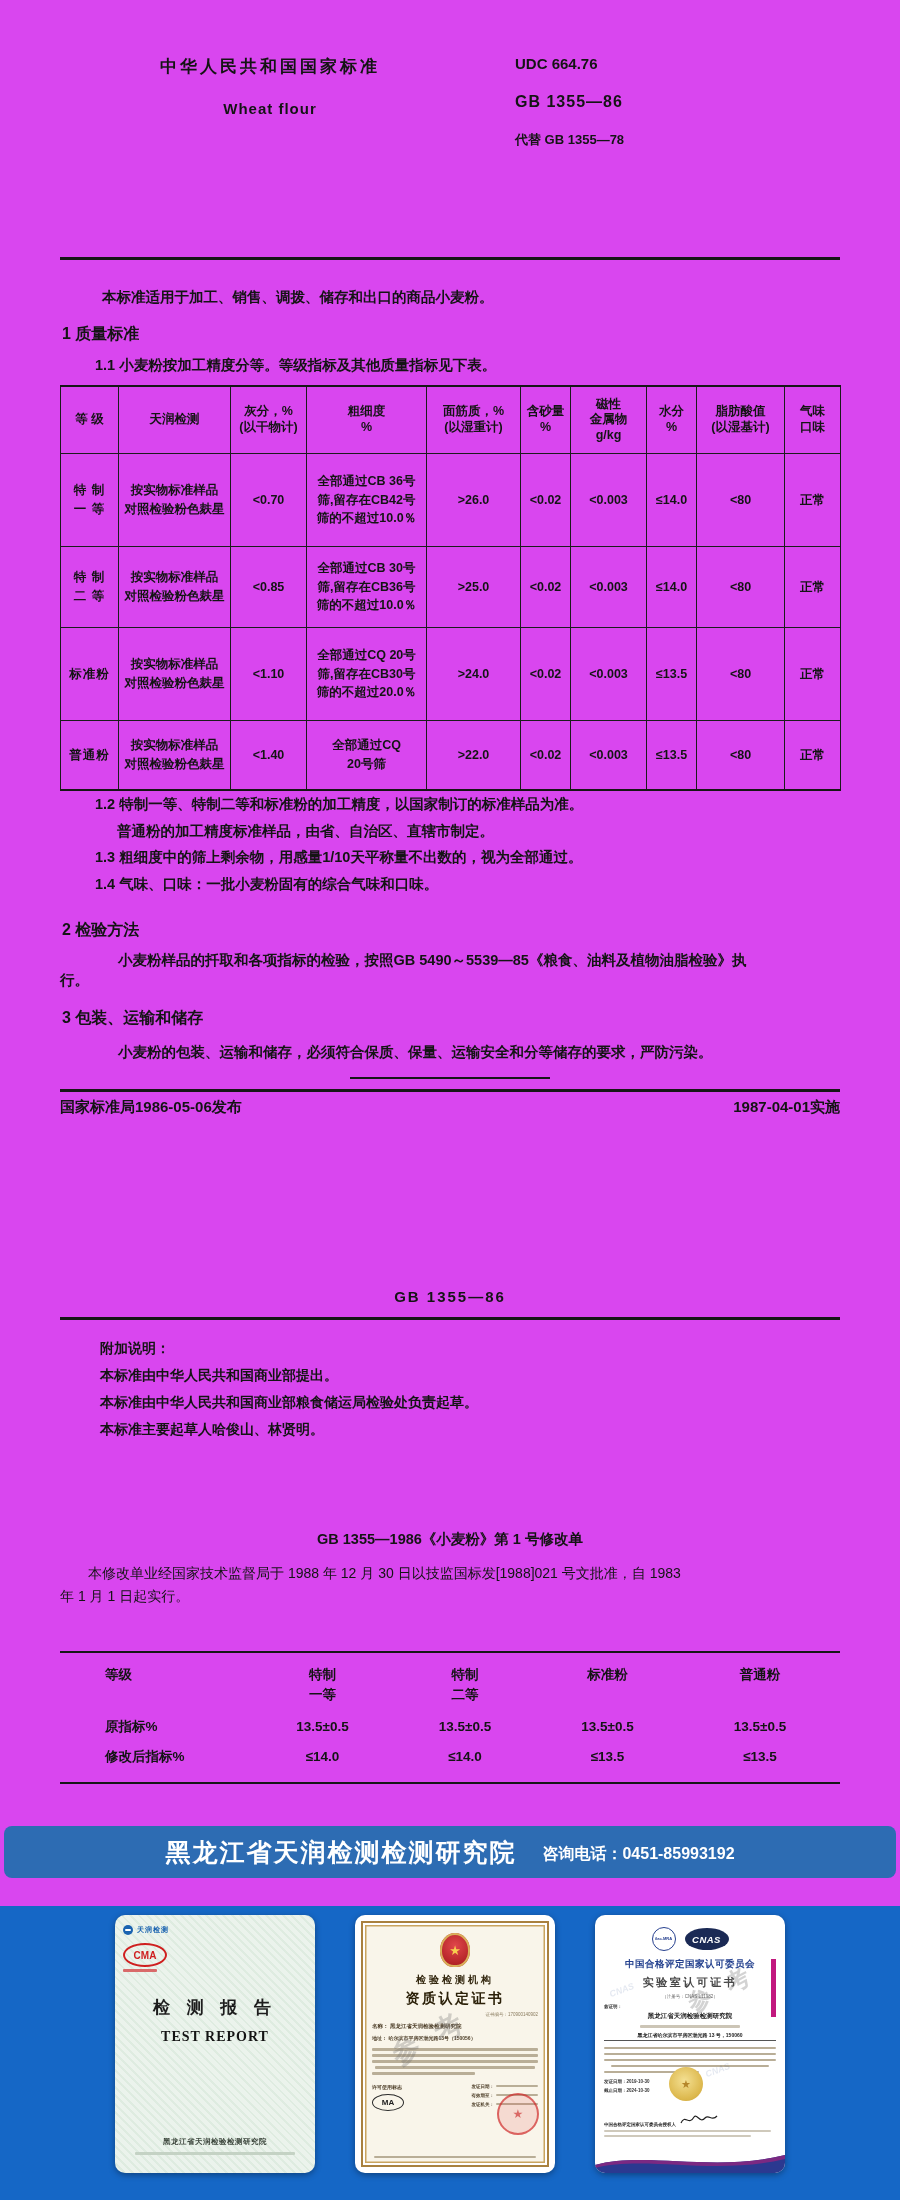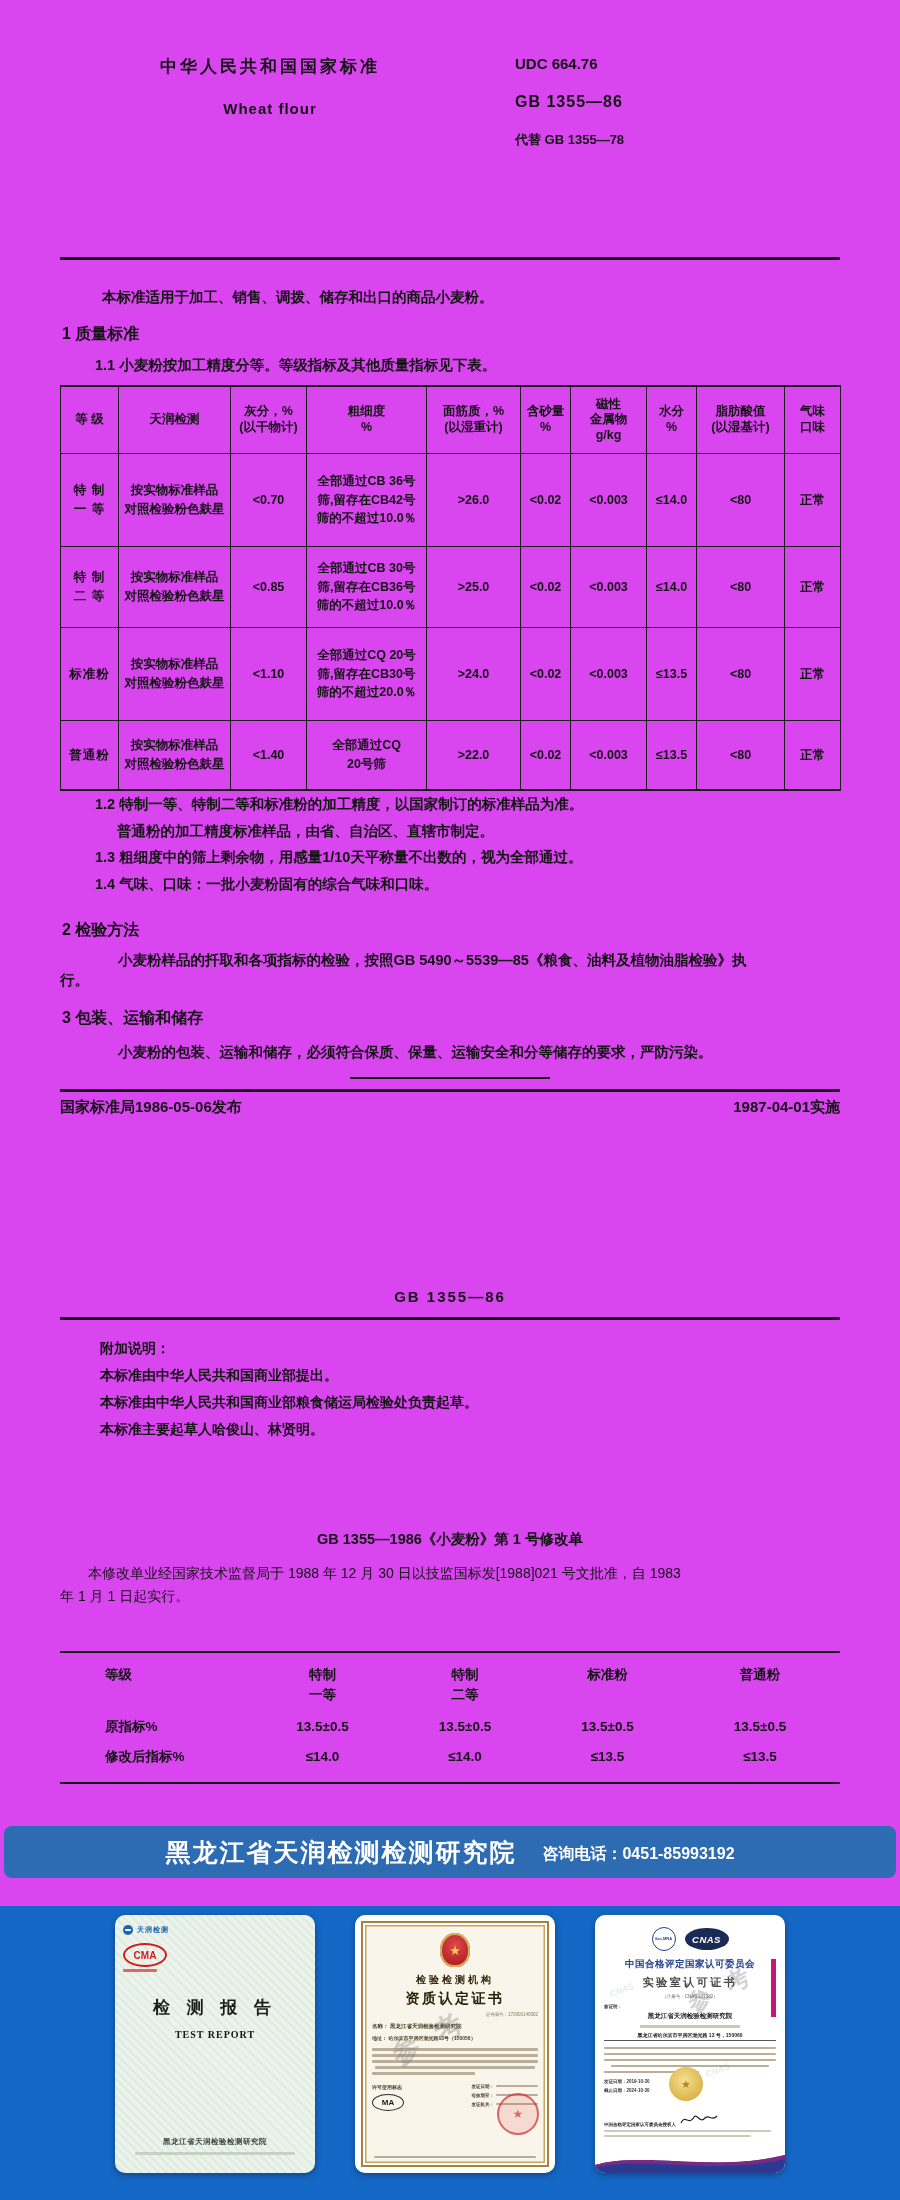--- a/index.html
+++ b/index.html
@@ -85,21 +85,21 @@
          background-image:repeating-linear-gradient(45deg,rgba(110,170,120,.10) 0 2px,rgba(255,255,255,0) 2px 6px);
          padding:10px 8px;}
   .c1-logo{display:flex;align-items:center;gap:4px;}
   .c1-dot{width:10px;height:10px;border-radius:50%;background:#1a63b0;position:relative;}
   .c1-dot::after{content:"";position:absolute;left:2px;top:4px;width:6px;height:2px;background:#fff;border-radius:1px;}
   .c1-logotext{font-size:7px;font-weight:700;color:#1a63b0;letter-spacing:1px;}
   .cma-badge{margin-top:8px;width:40px;height:20px;border:2px solid #cf1f1f;border-radius:50%;
              display:flex;align-items:center;justify-content:center;color:#cf1f1f;font-weight:700;font-size:10px;}
   .cma-sub{width:34px;height:2.5px;background:#d96a6a;margin-top:2px;border-radius:1px;}
   .c1-title{margin-top:24px;text-align:center;font-size:17px;font-weight:700;letter-spacing:6px;color:#1d1d1d;}
-  .c1-sub{margin-top:10px;text-align:center;font-size:10px;font-weight:700;letter-spacing:1px;
+  .c1-sub{margin-top:10px;text-align:center;font-size:14px;font-weight:700;letter-spacing:1px;
           font-family:"Liberation Serif","DejaVu Serif",serif;}
   .c1-org{position:absolute;bottom:26px;left:0;width:100%;text-align:center;font-size:7.5px;font-weight:600;color:#3c463c;letter-spacing:.5px;}
   .c1-eng{position:absolute;bottom:18px;left:10%;width:80%;height:3px;background:#c4d2c4;border-radius:1px;}
 
   
   .card2{width:200px;background:#ffffff;padding:6px;}
   .lic-frame{position:relative;height:100%;border:2px solid #a9813f;box-shadow:inset 0 0 0 2px #fff,inset 0 0 0 3.5px #c9a45f;
              background:#f9f5ea;padding:8px 9px;box-sizing:border-box;}
   .emblem{width:30px;height:34px;margin:2px auto 0;background:radial-gradient(circle at 50% 38%,#e0474b,#b02024 75%);
           border-radius:50% 50% 46% 46%;display:flex;align-items:center;justify-content:center;

